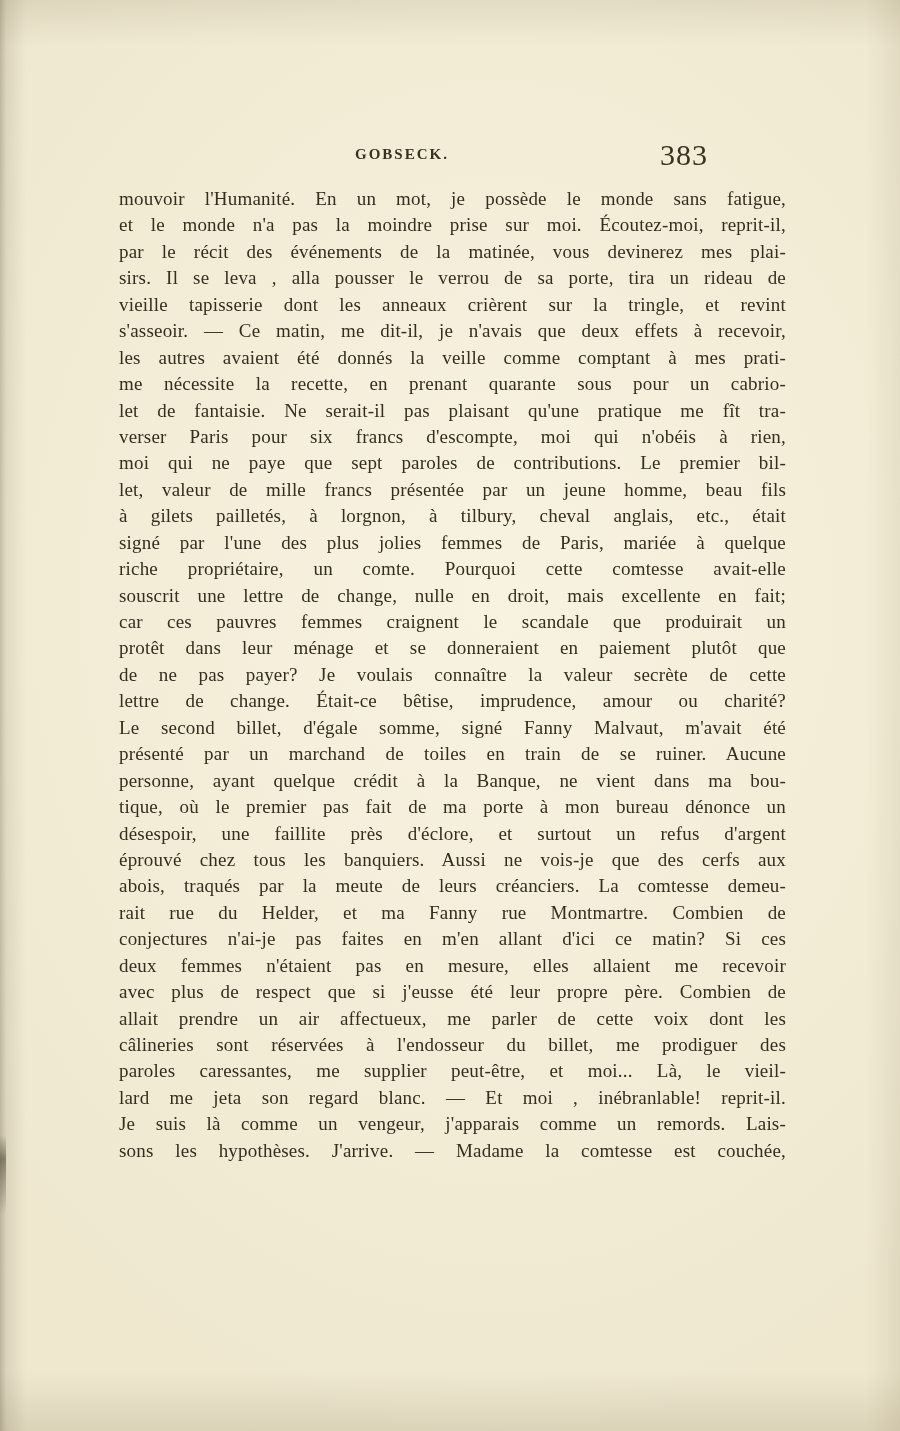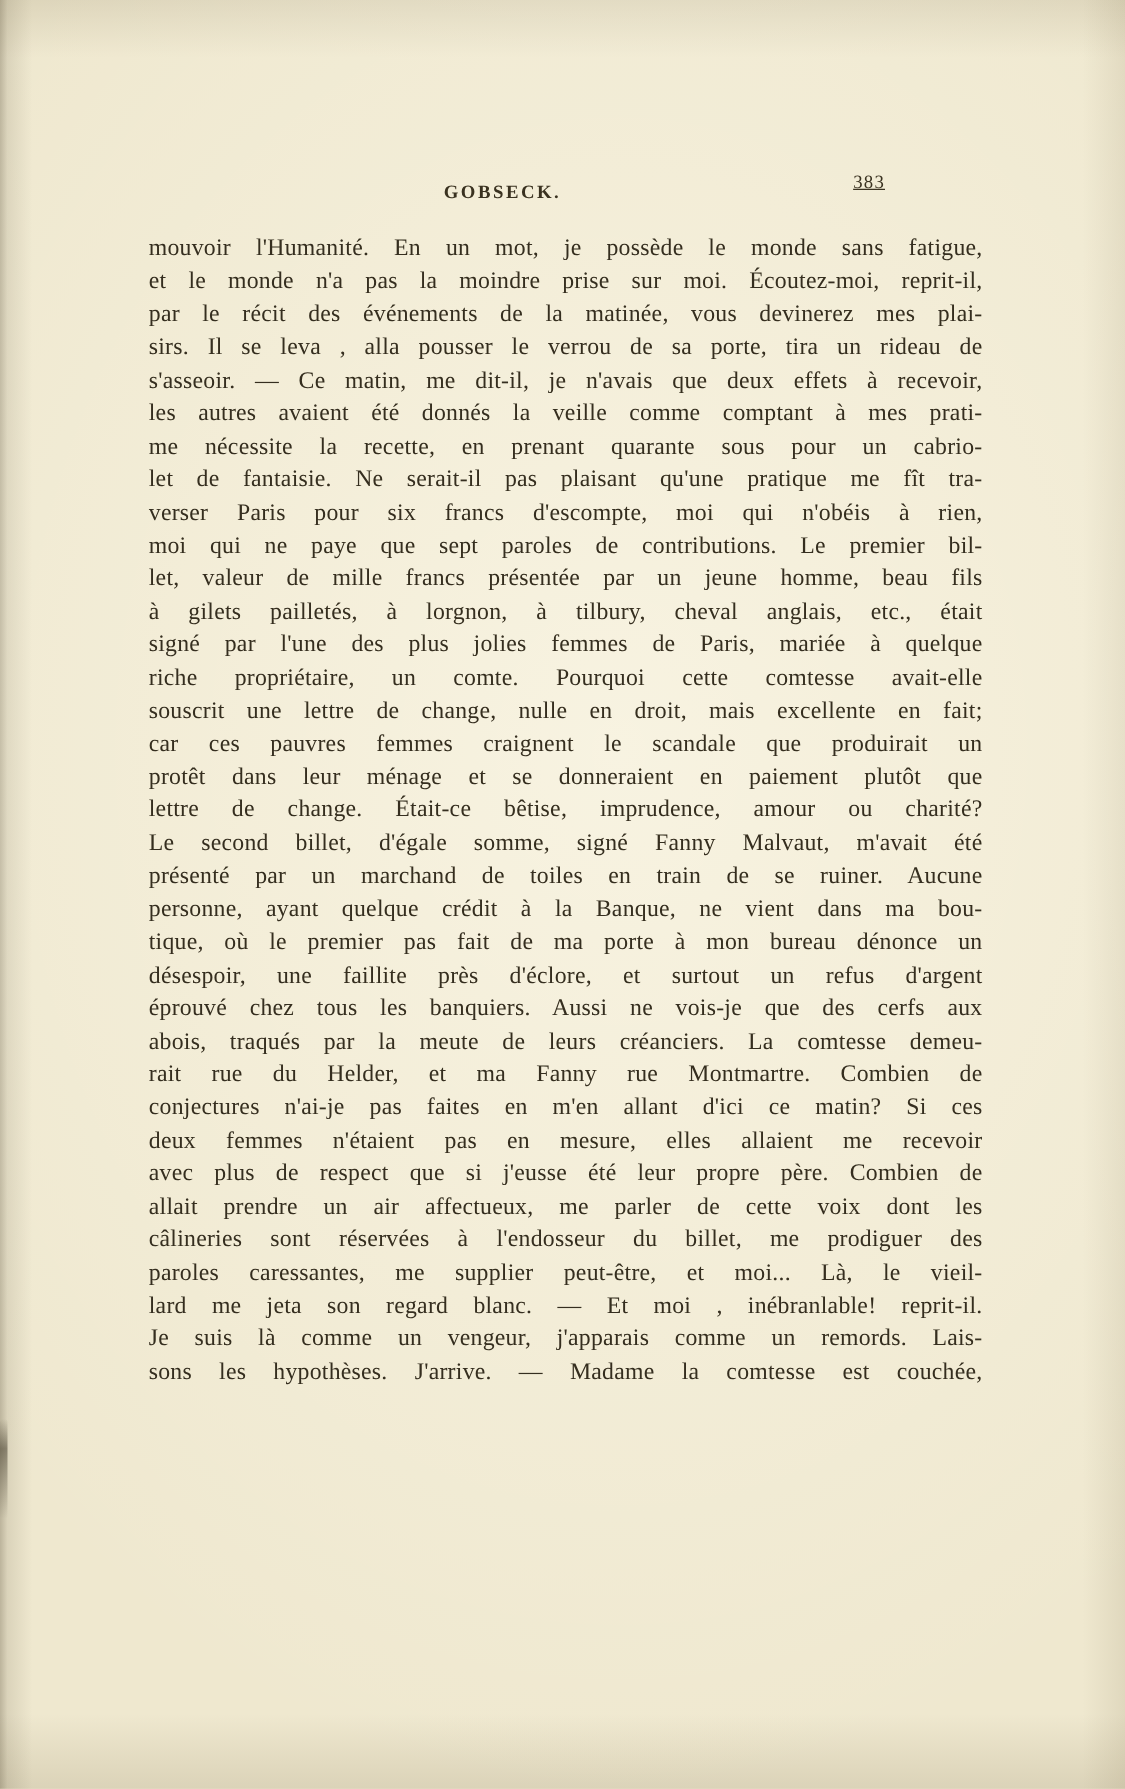--- a/index.html
+++ b/index.html
@@ -32,24 +32,23 @@
     font-size: 15px;
     font-weight: bold;
     letter-spacing: 2px;
     color: #3a3220;
     white-space: nowrap;
   }
   .page-number {
     position: absolute;
     top: 138px;
     right: 192px;
-    font-size: 15px;
+    font-size: 30px;
     letter-spacing: 1px;
     color: #3a3220;
-    text-decoration: underline;
   }
   .text-block {
     position: absolute;
     top: 186px;
     left: 119px;
     width: 667px;
     font-size: 19px;
     letter-spacing: 0.2px;
     color: #352e1f;
   }
@@ -75,33 +74,35 @@
 <body>
 
 <div class="page">
   <span class="running-title">GOBSECK.</span>
   <span class="page-number">383</span>
   <div class="text-block">
       <div class="line">mouvoir l'Humanité. En un mot, je possède le monde sans fatigue,</div>
       <div class="line">et le monde n'a pas la moindre prise sur moi. Écoutez-moi, reprit-il,</div>
       <div class="line">par le récit des événements de la matinée, vous devinerez mes plai-</div>
       <div class="line">sirs. Il se leva , alla pousser le verrou de sa porte, tira un rideau de</div>
+      <div class="line">vieille tapisserie dont les anneaux crièrent sur la tringle, et revint</div>
       <div class="line">s'asseoir. — Ce matin, me dit-il, je n'avais que deux effets à recevoir,</div>
       <div class="line">les autres avaient été donnés la veille comme comptant à mes prati-</div>
       <div class="line">me nécessite la recette, en prenant quarante sous pour un cabrio-</div>
       <div class="line">let de fantaisie. Ne serait-il pas plaisant qu'une pratique me fît tra-</div>
       <div class="line">verser Paris pour six francs d'escompte, moi qui n'obéis à rien,</div>
       <div class="line">moi qui ne paye que sept paroles de contributions. Le premier bil-</div>
       <div class="line">let, valeur de mille francs présentée par un jeune homme, beau fils</div>
       <div class="line">à gilets pailletés, à lorgnon, à tilbury, cheval anglais, etc., était</div>
       <div class="line">signé par l'une des plus jolies femmes de Paris, mariée à quelque</div>
       <div class="line">riche propriétaire, un comte. Pourquoi cette comtesse avait-elle</div>
       <div class="line">souscrit une lettre de change, nulle en droit, mais excellente en fait;</div>
       <div class="line">car ces pauvres femmes craignent le scandale que produirait un</div>
       <div class="line">protêt dans leur ménage et se donneraient en paiement plutôt que</div>
+      <div class="line">de ne pas payer? Je voulais connaître la valeur secrète de cette</div>
       <div class="line">lettre de change. Était-ce bêtise, imprudence, amour ou charité?</div>
       <div class="line">Le second billet, d'égale somme, signé Fanny Malvaut, m'avait été</div>
       <div class="line">présenté par un marchand de toiles en train de se ruiner. Aucune</div>
       <div class="line">personne, ayant quelque crédit à la Banque, ne vient dans ma bou-</div>
       <div class="line">tique, où le premier pas fait de ma porte à mon bureau dénonce un</div>
       <div class="line">désespoir, une faillite près d'éclore, et surtout un refus d'argent</div>
       <div class="line">éprouvé chez tous les banquiers. Aussi ne vois-je que des cerfs aux</div>
       <div class="line">abois, traqués par la meute de leurs créanciers. La comtesse demeu-</div>
       <div class="line">rait rue du Helder, et ma Fanny rue Montmartre. Combien de</div>
       <div class="line">conjectures n'ai-je pas faites en m'en allant d'ici ce matin? Si ces</div>

